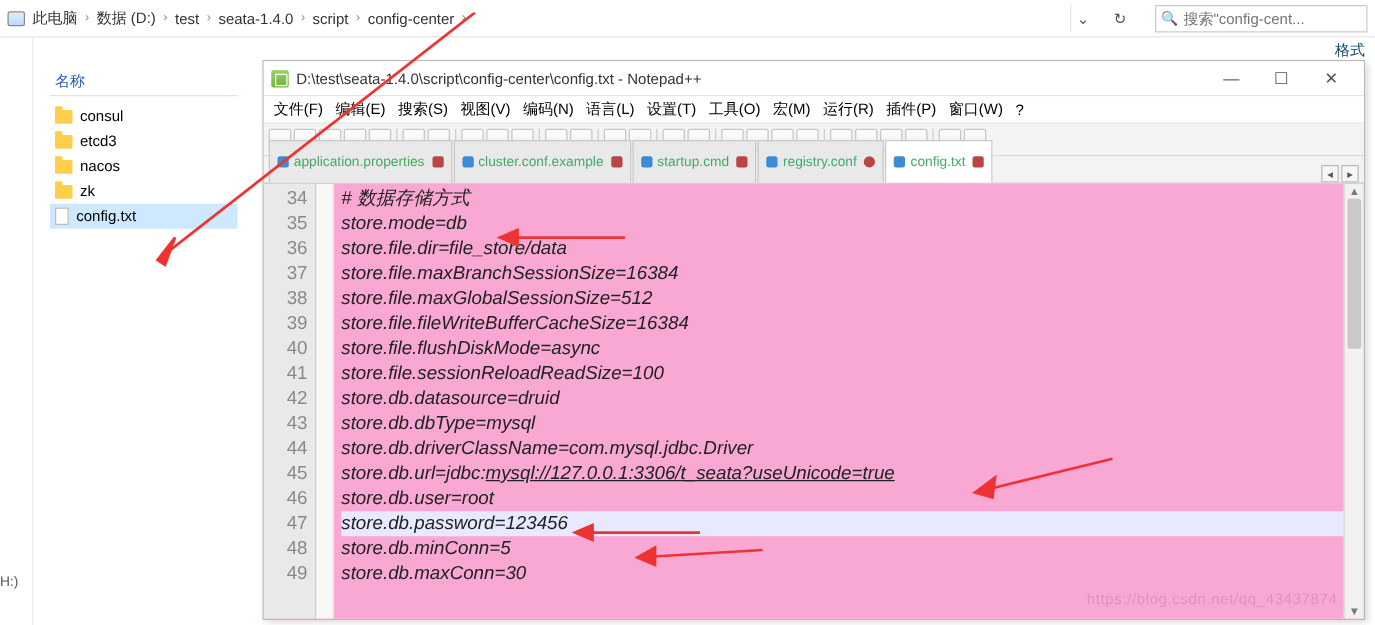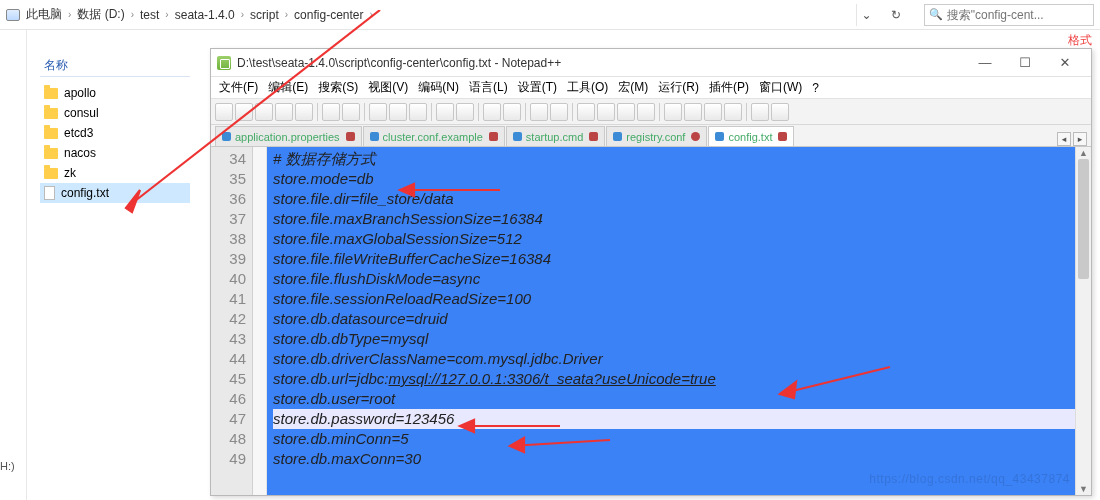--- a/index.html
+++ b/index.html
@@ -8,21 +8,21 @@
   
   .breadcrumb-bar { display:flex; align-items:center; height:30px; border-bottom:1px solid #e5e5e5; padding:0 6px; font-size:12px; color:#333; }
   .breadcrumb-bar .chev { color:#8a8a8a; padding:0 6px; font-size:10px; }
   .breadcrumb-bar .seg { white-space:nowrap; }
   .breadcrumb-bar .spacer { flex:1; }
   .breadcrumb-bar .navbtn { width:20px; height:22px; display:flex; align-items:center; justify-content:center; color:#555; border-left:1px solid #e5e5e5; }
   .breadcrumb-bar .refresh { width:28px; display:flex; align-items:center; justify-content:center; color:#555; margin-left:6px; }
   .search-box { display:flex; align-items:center; width:170px; height:22px; border:1px solid #ccc; margin-left:14px; padding:0 4px; color:#888; }
   .search-box .sicon { font-size:11px; margin-right:4px; color:#777; }
   .search-box input { border:none; outline:none; font-size:12px; width:100%; color:#555; }
-  .rightlabel { position:absolute; right:8px; top:32px; font-size:12px; color:#ef4444;text-align:center; }
+  .rightlabel { position:absolute; right:8px; top:32px; font-size:12px; color:#0c4a6e;text-align:center; }
 
   
   .explorer { position:absolute; left:40px; top:55px; width:150px; font-size:12px; }
   .explorer .hdr { color:#2a5db0; border-bottom:1px solid #d9e3f2; padding:2px 4px; margin-bottom:6px; }
   .explorer .item { display:flex; align-items:center; height:20px; padding:1px 4px; gap:6px; }
   .explorer .item.selected { background:#cde8ff; }
   .folder-icon { width:14px; height:11px; background:#ffcf4b; border-radius:1px; position:relative; }
   .folder-icon::before { content:""; position:absolute; top:-3px; left:0; width:6px; height:3px; background:#ffcf4b; border-radius:1px 1px 0 0; }
   .file-icon { width:11px; height:14px; background:#fff; border:1px solid #bbb; position:relative; }
   .md-icon { width:12px; height:13px; background:#fff; border:1px solid #bbb; }
@@ -34,30 +34,30 @@
   .titlebar { height:28px; display:flex; align-items:center; padding:0 6px; background:#fff; border-bottom:1px solid #e2e2e2; font-size:12px; }
   .titlebar .appicon { width:14px; height:14px; background:linear-gradient(#9dd06a,#6fb23c); border-radius:2px; margin-right:6px; position:relative; }
   .titlebar .appicon::after{content:""; position:absolute; left:3px; top:3px; width:8px; height:8px; border:1px solid #fff; border-radius:1px;}
   .titlebar .title { flex:1; color:#333; white-space:nowrap; overflow:hidden; text-overflow:ellipsis;}
   .winbtn { width:40px; height:28px; display:flex; align-items:center; justify-content:center; color:#555; font-size:13px;}
   .menubar { height:22px; display:flex; align-items:center; gap:10px; padding:0 8px; font-size:12px; background:#fff; border-bottom:1px solid #e2e2e2;}
   .toolbar { height:26px; display:flex; align-items:center; padding:0 4px; gap:2px; background:#f3f3f3; border-bottom:1px solid #d8d8d8;}
   .tb { width:18px; height:18px; border:1px solid #c7c7c7; border-radius:2px; background:linear-gradient(#fff,#e9e9e9); }
   .tb.sep { width:1px; background:#ccc; border:none; border-radius:0; height:18px; margin:0 2px; }
   .tabbar { height:22px; display:flex; align-items:flex-end; background:#f3f3f3; padding-left:4px; border-bottom:1px solid #c9c9c9; gap:1px;}
-  .tab { display:flex; align-items:center; gap:4px; height:20px; padding:0 6px; font-size:11px; background:#e9e9e9; border:1px solid #c9c9c9; border-bottom:none; color:#4a6; font-family:"SimSun","Consolas",monospace;}
+  .tab { display:flex; align-items:center; gap:4px; height:34px; padding:0 6px; font-size:11px; background:#e9e9e9; border:1px solid #c9c9c9; border-bottom:none; color:#4a6; font-family:"SimSun","Consolas",monospace;}
   .tab .dot { width:9px; height:9px; border-radius:2px; background:#3b8bd6;}
   .tab.active { background:#fff; }
   .tab.active .dot{ background:#3b8bd6;}
   .tab .x { width:9px; height:9px; border-radius:50%; background:#b44; margin-left:2px;}
   .tab .xs { width:9px; height:9px; border-radius:2px; background:#b44; margin-left:2px;}
   .tabctl { margin-left:auto; display:flex; gap:2px; padding-right:4px;}
   .tabctl span{ width:14px; height:14px; border:1px solid #bbb; background:#f7f7f7; font-size:9px; display:flex; align-items:center; justify-content:center; color:#555;}
 
-  .editor { flex:1; display:flex; background:#3b82f6; position:relative; font-family:"Consolas","Courier New",monospace; font-size:15px; line-height:20px; overflow:hidden;}
+  .editor { flex:1; display:flex; background:#f9a8d4; position:relative; font-family:"Consolas","Courier New",monospace; font-size:15px; line-height:20px; overflow:hidden;}
   .gutter { width:42px; background:#e9e9e9; color:#8a8a8a; text-align:right; padding:2px 6px 2px 0; border-right:1px solid #d0d0d0;}
   .foldstrip{ width:14px; background:#f7f7f7; border-right:1px solid #e4e4e4;}
   .codecol { flex:1; padding:2px 0 2px 6px; color:#222; white-space:pre; }
   .codecol .row{ height:20px;font-style:italic; }
   .codecol .row.hl{ background:#e8e8ff; }
   .codecol .underline{ text-decoration:underline; }
   .vscroll{ width:16px; background:#f1f1f1; border-left:1px solid #ddd; position:relative;}
   .vscroll .thumb{ position:absolute; left:2px; right:2px; top:12px; height:120px; background:#c9c9c9; border-radius:2px;}
   .vscroll .arr{ position:absolute; left:0; right:0; height:12px; display:flex; align-items:center; justify-content:center; font-size:9px; color:#777;}
   .vscroll .arr.top{ top:0;} .vscroll .arr.bot{ bottom:0;}
@@ -94,24 +94,20 @@
   </div>
 </div>
 <span class="rightlabel">格式</span>
 
 <div class="left-divider"></div>
 <span class="drive-label">H:)</span>
 
 <div class="explorer">
   <div class="hdr">名称</div>
   <div id="explorer-items">
-      <div class="item">
-        <span class="folder-icon"></span>
-        <span>apollo</span>
-      </div>
       <div class="item">
         <span class="folder-icon"></span>
         <span>consul</span>
       </div>
       <div class="item">
         <span class="folder-icon"></span>
         <span>etcd3</span>
       </div>
       <div class="item">
         <span class="folder-icon"></span>

